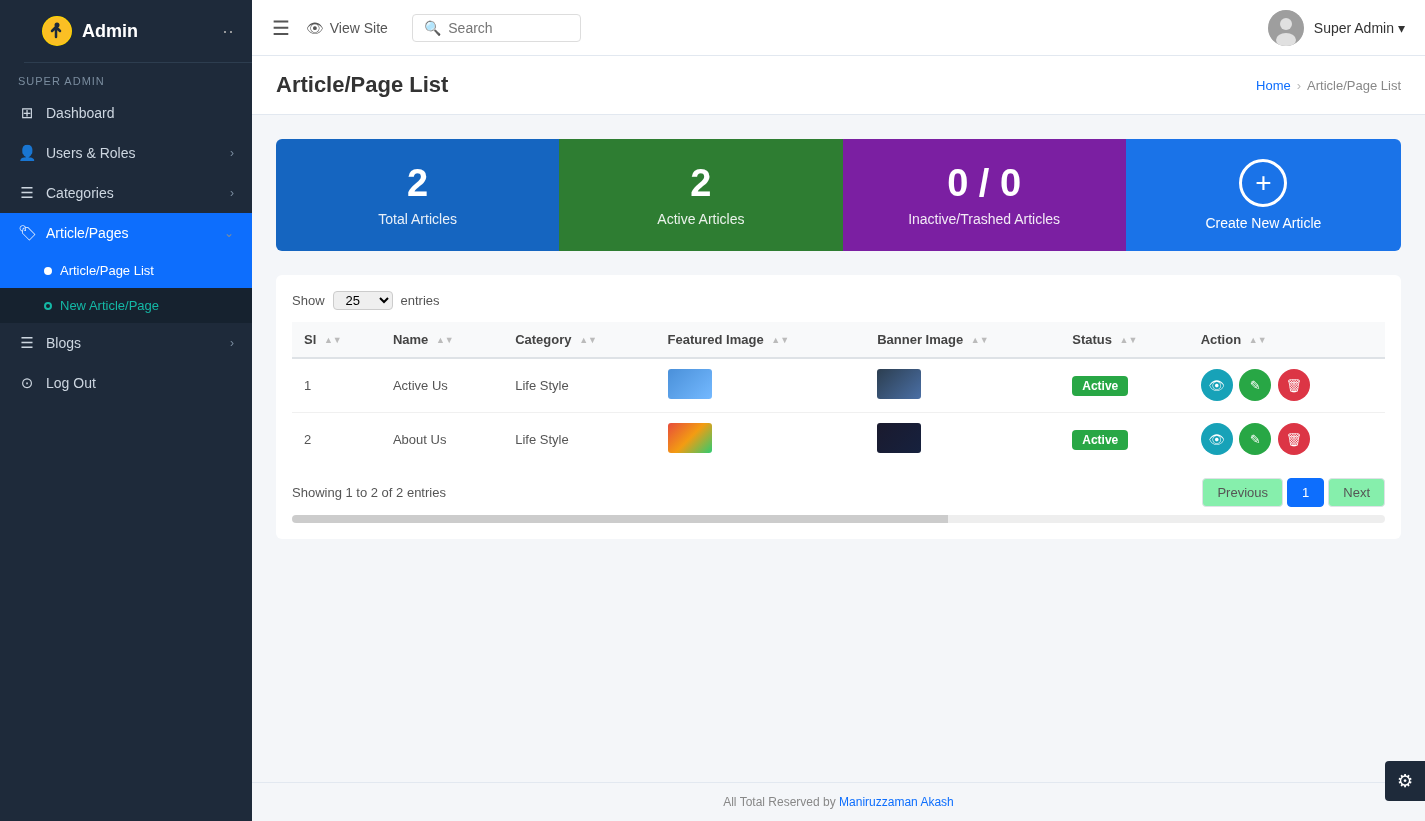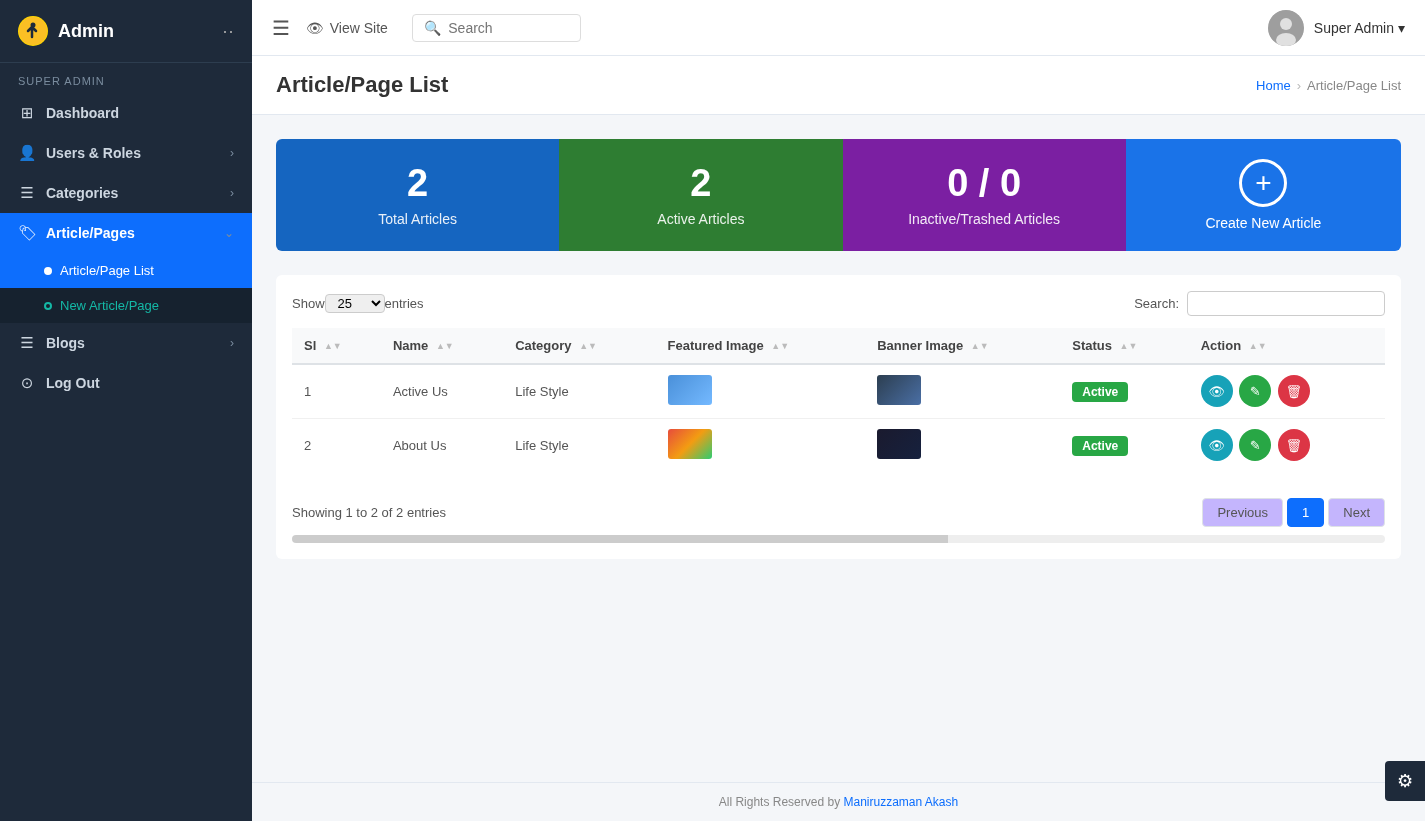--- a/index.html
+++ b/index.html
@@ -3,30 +3,30 @@
   <meta charset="utf-8">
   <style>
     * { box-sizing: border-box; margin: 0; padding: 0; }
     body { font-family: 'Segoe UI', Arial, sans-serif; font-size: 14px; background: #f4f6f9; display: flex; flex-direction: column; height: 821px; overflow: hidden; }
 
     
     .app-wrapper { display: flex; height: 100%; }
 
     
     .sidebar { width: 252px; background: #1e2a3a; color: #cdd6e0; display: flex; flex-direction: column; flex-shrink: 0; overflow-y: auto; }
-    .sidebar-header { display: flex; align-items: center; padding: 16px 18px; gap: 10px; border-bottom: 1px solid #2d3d4f; }
+    .sidebar-header { display: flex; align-items: center; padding: 16px 18px; gap: 10px; border-bottom: 1px solid #2d3d4f; margin-left: 24px; }
     .sidebar-logo { width: 30px; height: 30px; background: #ffd700; border-radius: 50%; display: flex; align-items: center; justify-content: center; color: #1e2a3a; font-weight: bold; font-size: 14px; flex-shrink: 0; }
     .sidebar-title { font-size: 18px; font-weight: 600; color: #fff; }
     .sidebar-dots { margin-left: auto; color: #aaa; font-size: 18px; }
     .sidebar-role { font-size: 11px; color: #7a8c9e; padding: 12px 18px 6px; text-transform: uppercase; letter-spacing: 1px; }
     .sidebar-nav { flex: 1; }
     .sidebar-item { display: flex; align-items: center; padding: 11px 18px; cursor: pointer; color: #cdd6e0; gap: 10px; position: relative; transition: background 0.15s; }
     .sidebar-item.active { background: #0d6efd; color: #fff; }
     .sidebar-item .item-icon { width: 18px; text-align: center; font-size: 15px; }
-    .sidebar-item .item-label { flex: 1; font-size: 14px; font-weight: bold; }
+    .sidebar-item .item-label { flex: 1; font-size: 14px; }
     .sidebar-item .chevron { font-size: 12px; color: #7a8c9e; }
     .sidebar-sub { background: #16222f; }
     .sidebar-sub-item { display: flex; align-items: center; padding: 10px 18px 10px 44px; cursor: pointer; color: #14b8a6; gap: 8px; font-size: 13px; }
     .sidebar-sub-item.active { color: #fff; background: #0d6efd; }
     .sidebar-sub-item .dot { width: 8px; height: 8px; border: 2px solid currentColor; border-radius: 50%; flex-shrink: 0; }
     .sidebar-sub-item.active .dot { background: #fff; border-color: #fff; }
 
     
     .topbar { height: 56px; background: #fff; border-bottom: 1px solid #e2e8f0; display: flex; align-items: center; padding: 0 20px; gap: 16px; flex-shrink: 0; }
     .topbar-hamburger { font-size: 20px; color: #555; cursor: pointer; }
@@ -55,42 +55,42 @@
     .stat-card.green { background: #2e7d32; }
     .stat-card.purple { background: #7b1fa2; }
     .stat-card .stat-number { font-size: 38px; font-weight: 700; line-height: 1.1; }
     .stat-card .stat-label { font-size: 14px; margin-top: 6px; opacity: 0.9; }
     .create-card { flex: 1; background: #1a73e8; display: flex; flex-direction: column; align-items: center; justify-content: center; color: #fff; cursor: pointer; padding: 16px; }
     .create-card .plus-circle { width: 48px; height: 48px; border: 3px solid #fff; border-radius: 50%; display: flex; align-items: center; justify-content: center; font-size: 28px; margin-bottom: 8px; }
 
     
     .table-section { background: #fff; border-radius: 6px; padding: 16px; }
     .table-controls { display: flex; align-items: center; justify-content: space-between; margin-bottom: 12px; }
-    .show-entries { display: flex; align-items: center; gap: 0; font-size: 13px; color: #555; }
+    .show-entries { display: flex; align-items: center; gap: 8px; font-size: 13px; color: #555; }
     .show-entries select { border: 1px solid #ccc; border-radius: 4px; padding: 0 8px; font-size: 13px; }
     .search-control { display: flex; align-items: center; gap: 8px; font-size: 13px; color: #555; }
     .search-control input { border: 1px solid #ccc; border-radius: 4px; padding: 4px 10px; font-size: 13px; outline: none; }
 
     table { width: 100%; border-collapse: collapse; font-size: 13px; }
     thead tr { background: #f8f9fa; }
     th { padding: 10px 12px; text-align: left; font-weight: 600; color: #444; border-bottom: 2px solid #dee2e6; white-space: nowrap; }
     th .sort-icons { display: inline-flex; flex-direction: column; margin-left: 4px; color: #bbb; font-size: 9px; line-height: 1; vertical-align: middle; }
     td { padding: 10px 12px; border-bottom: 1px solid #f0f0f0; vertical-align: middle; color: #555; }
     tr:last-child td { border-bottom: none; }
     .badge-active { background: #28a745; color: #fff; padding: 3px 10px; border-radius: 4px; font-size: 12px; font-weight: 600; }
     .action-btn { width: 32px; height: 32px; border-radius: 50%; border: none; display: inline-flex; align-items: center; justify-content: center; cursor: pointer; font-size: 13px; color: #fff; margin-right: 3px; }
     .btn-view { background: #17a2b8; }
     .btn-edit { background: #28a745; }
     .btn-delete { background: #dc3545; }
     .thumb-blue { background: linear-gradient(135deg, #4a90e2, #7bb3f0); width: 40px; height: 28px; border-radius: 3px; }
 
     
-    .pagination-row { display: flex; align-items: center; justify-content: space-between; margin-top: 26px; font-size: 13px; color: #555; }
+    .pagination-row { display: flex; align-items: center; justify-content: space-between; margin-top: 12px; font-size: 13px; color: #555; }
     .pagination-controls { display: flex; align-items: center; gap: 4px; }
-    .page-btn { padding: 6px 14px; border: 1px solid #dee2e6; background: #c4b5fd; color: #555; border-radius: 4px; cursor: pointer; font-size: 13px; }
+    .page-btn { padding: 6px 14px; border: 1px solid #dee2e6; background: #86efac; color: #555; border-radius: 4px; cursor: pointer; font-size: 13px; }
     .page-btn.active { background: #0d6efd; color: #fff; border-color: #0d6efd; }
 
     
     .footer { text-align: center; padding: 12px; font-size: 12px; color: #888; background: #f4f6f9; border-top: 1px solid #e2e8f0; }
     .footer a { color: #0d6efd; text-decoration: none; }
 
     
     .settings-fab { position: fixed; bottom: 20px; right: 0; width: 40px; height: 40px; background: #1e2a3a; color: #fff; display: flex; align-items: center; justify-content: center; cursor: pointer; font-size: 18px; border-radius: 4px 0 0 4px; }
 
     .scrollbar-hint { height: 8px; background: linear-gradient(to right, #ccc 60%, #eee 60%); border-radius: 4px; margin-top: 8px; }
@@ -221,24 +221,20 @@
             <div class="show-entries">
               <span>Show</span>
               <select>
                 <option>25</option>
                 <option>10</option>
                 <option>50</option>
                 <option>100</option>
               </select>
               <span>entries</span>
             </div>
-            <div class="search-control">
-              <label>Search:</label>
-              <input type="text" style="">
-            </div>
           </div>
 
           <table>
             <thead>
               <tr>
                 <th>
                   Sl
                   <span class="sort-icons">▲▼</span>
                 </th>
                 <th>
@@ -316,21 +312,21 @@
               <button class="page-btn active">1</button>
               <button class="page-btn">Next</button>
             </div>
           </div>
 
           <div class="scrollbar-hint"></div>
         </div>
       </div>
 
       <div class="footer">
-        <span>All Rights Reserved by </span><a href="#">Maniruzzaman Akash</a>
+        <span>All Total Reserved by </span><a href="#">Maniruzzaman Akash</a>
       </div>
     </div>
   </div>
 </div>
 
 <div class="settings-fab">
   <span>⚙</span>
 </div>
 
 </body></html>

